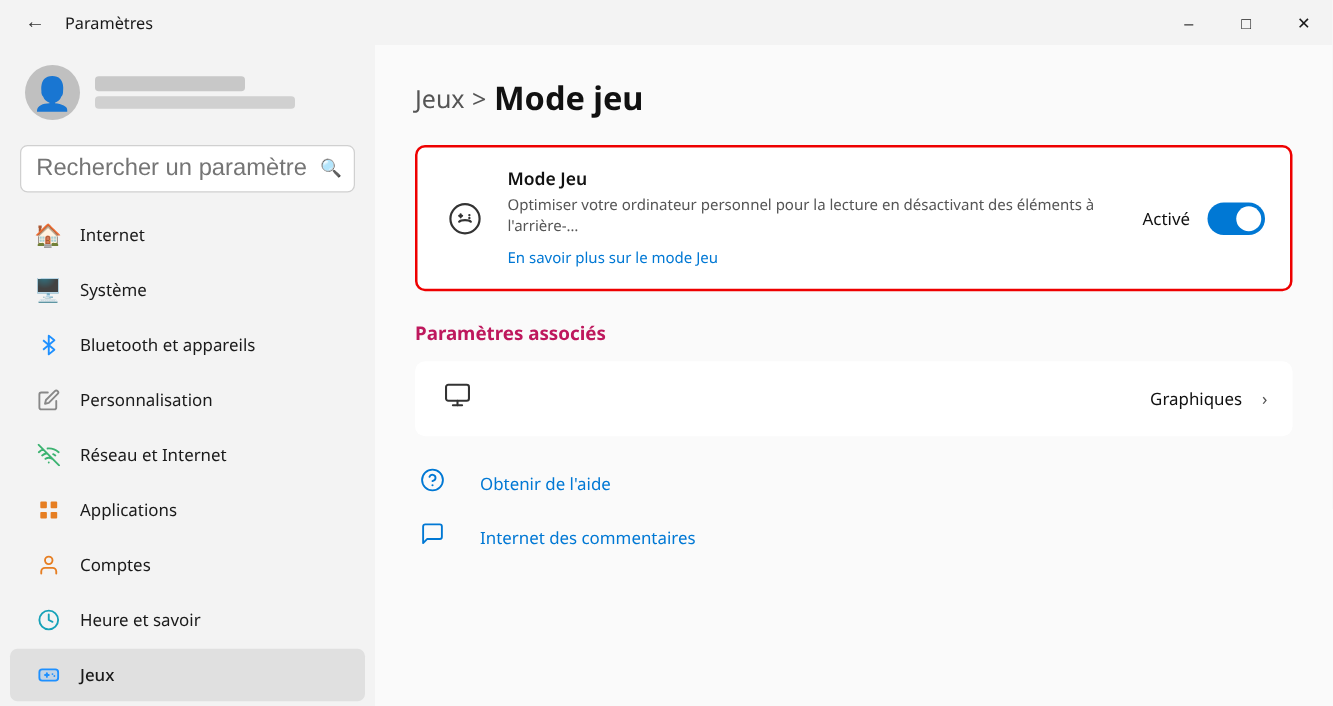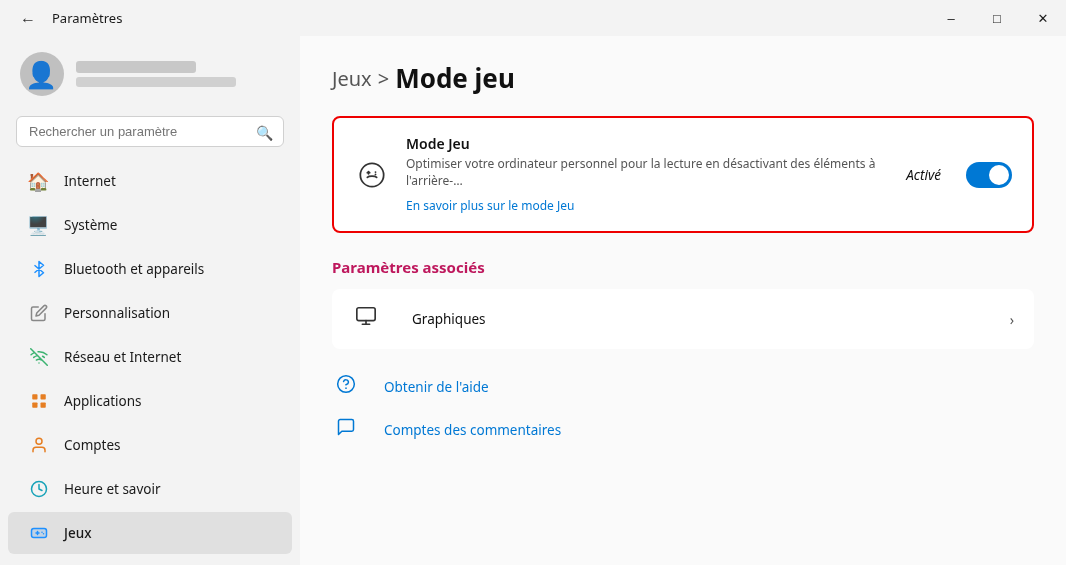--- a/index.html
+++ b/index.html
@@ -115,21 +115,21 @@
     .search-box {
       margin: 4px 16px 12px 16px;
       position: relative;
     }
     .search-input {
       width: 100%;
       padding: 7px 26px 7px 12px;
       border-radius: 6px;
       border: 1px solid #d0d0d0;
       background: #ffffff;
-      font-size: 13px;
+      font-size: 19px;
       color: #ec4899;
       outline: none;
     }
     .search-icon-wrap {
       position: absolute;
       right: 10px;
       top: 50%;
       transform: translateY(-50%);
       color: #555;
       font-size: 14px;
@@ -240,23 +240,22 @@
     .game-mode-link {
       font-size: 12px;
       color: #0078d4;
       cursor: pointer;
       text-decoration: none;
       text-align: center;
     }
     .game-mode-status {
       display: flex;
       align-items: center;
-      gap: 25px;
-      flex-shrink: 0;
-      font-style: italic;
+      gap: 14px;
+      flex-shrink: 0;
     }
     .status-label {
       font-size: 13.5px;
       color: #111;
     }
 
     
     .toggle {
       width: 46px;
       height: 26px;
@@ -287,24 +286,25 @@
     }
 
     .setting-card {
       background: #fff;
       border-radius: 8px;
       margin-bottom: 8px;
     }
     .setting-row {
       display: flex;
       align-items: center;
-      gap: 32px;
+      gap: 16px;
       padding: 16px 20px;
       cursor: pointer;
       border-radius: 8px;
+      text-align: right;
     }
     .setting-row-icon {
       font-size: 20px;
       color: #333;
       width: 28px;
       text-align: center;
       flex-shrink: 0;
     }
     .setting-row-label {
       flex: 1;
@@ -516,18 +516,18 @@
           </svg>
         </span>
         <span>Obtenir de l'aide</span>
       </a>
       <a class="help-link">
         <span class="help-link-icon">
           <svg width="20" height="20" viewBox="0 0 24 24" fill="none">
             <path d="M21 15a2 2 0 01-2 2H7l-4 4V5a2 2 0 012-2h14a2 2 0 012 2z" stroke="#0078d4" stroke-width="1.8" stroke-linecap="round" stroke-linejoin="round"></path>
           </svg>
         </span>
-        <span>Comptes des commentaires</span>
+        <span>Internet des commentaires</span>
       </a>
     </div>
 
   </div>
 </div>
 
 </body></html>

